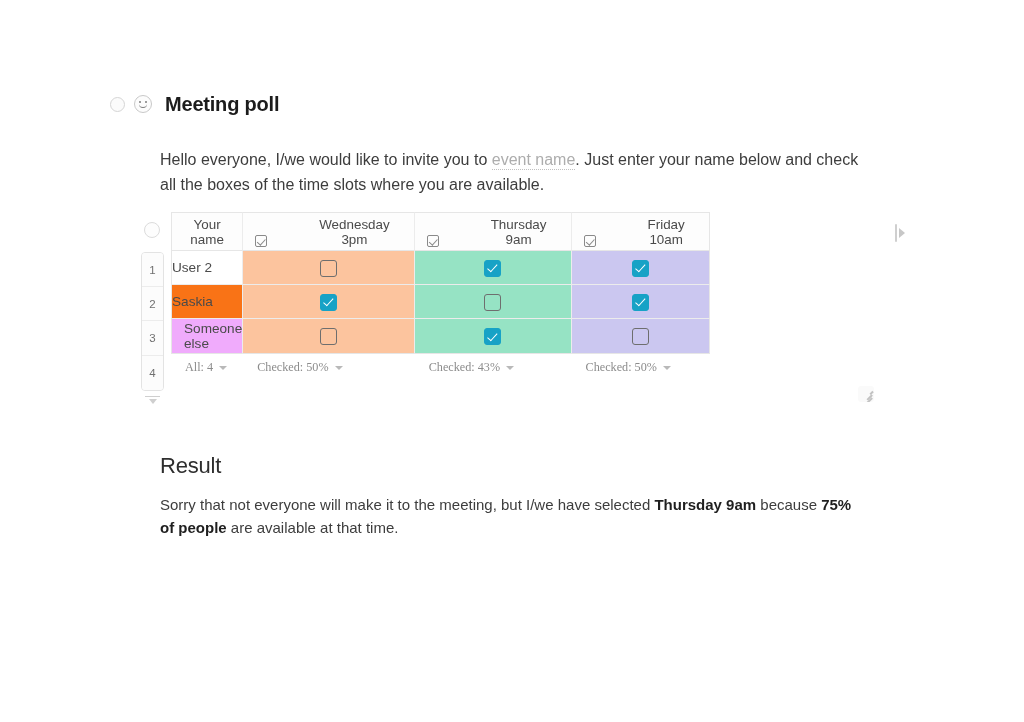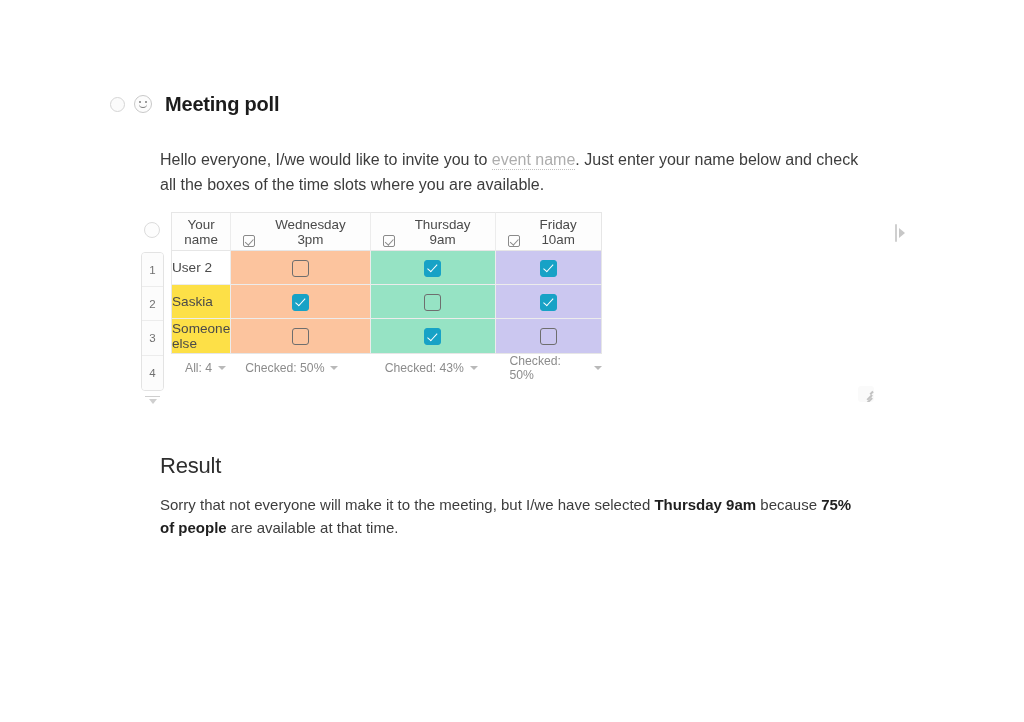--- a/index.html
+++ b/index.html
@@ -201,21 +201,21 @@
   }
   .th-icon::after {
     content: "";
     position: absolute;
     left: 3px; top: 1px;
     width: 3.5px; height: 6.5px;
     border: solid #8a8a8a;
     border-width: 0 1.3px 1.3px 0;
     transform: rotate(42deg);
   }
-  .th-label { flex: 1; text-align: center; padding-right: 14px; }
+  .th-label { flex: 1; text-align: center; padding-right: 14px; margin-left: 32px; }
 
   tbody td {
     height: 34.2px;
     border-bottom: 1px solid #ececec;
     border-right: 1px solid #ececec;
     vertical-align: middle;
   }
   tbody td:first-child { border-left: 1px solid #e6e6e6; }
   tbody tr:last-child td { border-bottom: 1px solid #e6e6e6; }
   tbody td:last-child { border-right: 1px solid #e6e6e6; }
@@ -258,20 +258,21 @@
     font-size: 12.2px;
     color: #8c8c8c;
     padding-top: 8px;
     vertical-align: middle;
   }
   .foot-inner {
     display: flex;
     align-items: center;
     gap: 6px;
     padding-left: 14px;
+    font-family: Liberation Serif, serif;
   }
   .foot-caret {
     width: 0; height: 0;
     border-left: 4px solid transparent;
     border-right: 4px solid transparent;
     border-top: 4.5px solid #b9b9b9;
     display: inline-block;
   }
 
   
@@ -411,33 +412,33 @@
               <span class="checkbox off"></span>
             </td>
             <td class="slot-cell" style="background: rgb(150, 227, 196);">
               <span class="checkbox on"></span>
             </td>
             <td class="slot-cell" style="background: rgb(203, 199, 240);">
               <span class="checkbox on"></span>
             </td>
           </tr>
           <tr>
-            <td class="name-cell" style="background: #fde047;">Saskia</td>
+            <td class="name-cell" style="background: #f97316;">Saskia</td>
             <td class="slot-cell" style="background: rgb(252, 196, 158);">
               <span class="checkbox on"></span>
             </td>
             <td class="slot-cell" style="background: rgb(150, 227, 196);">
               <span class="checkbox off"></span>
             </td>
             <td class="slot-cell" style="background: rgb(203, 199, 240);">
               <span class="checkbox on"></span>
             </td>
           </tr>
           <tr>
-            <td class="name-cell" style="background: #fde047;">Someone else</td>
+            <td class="name-cell" style="background: #f0abfc; padding-left: 12px;">Someone else</td>
             <td class="slot-cell" style="background: rgb(252, 196, 158);">
               <span class="checkbox off"></span>
             </td>
             <td class="slot-cell" style="background: rgb(150, 227, 196);">
               <span class="checkbox on"></span>
             </td>
             <td class="slot-cell" style="background: rgb(203, 199, 240);">
               <span class="checkbox off"></span>
             </td>
           </tr>

